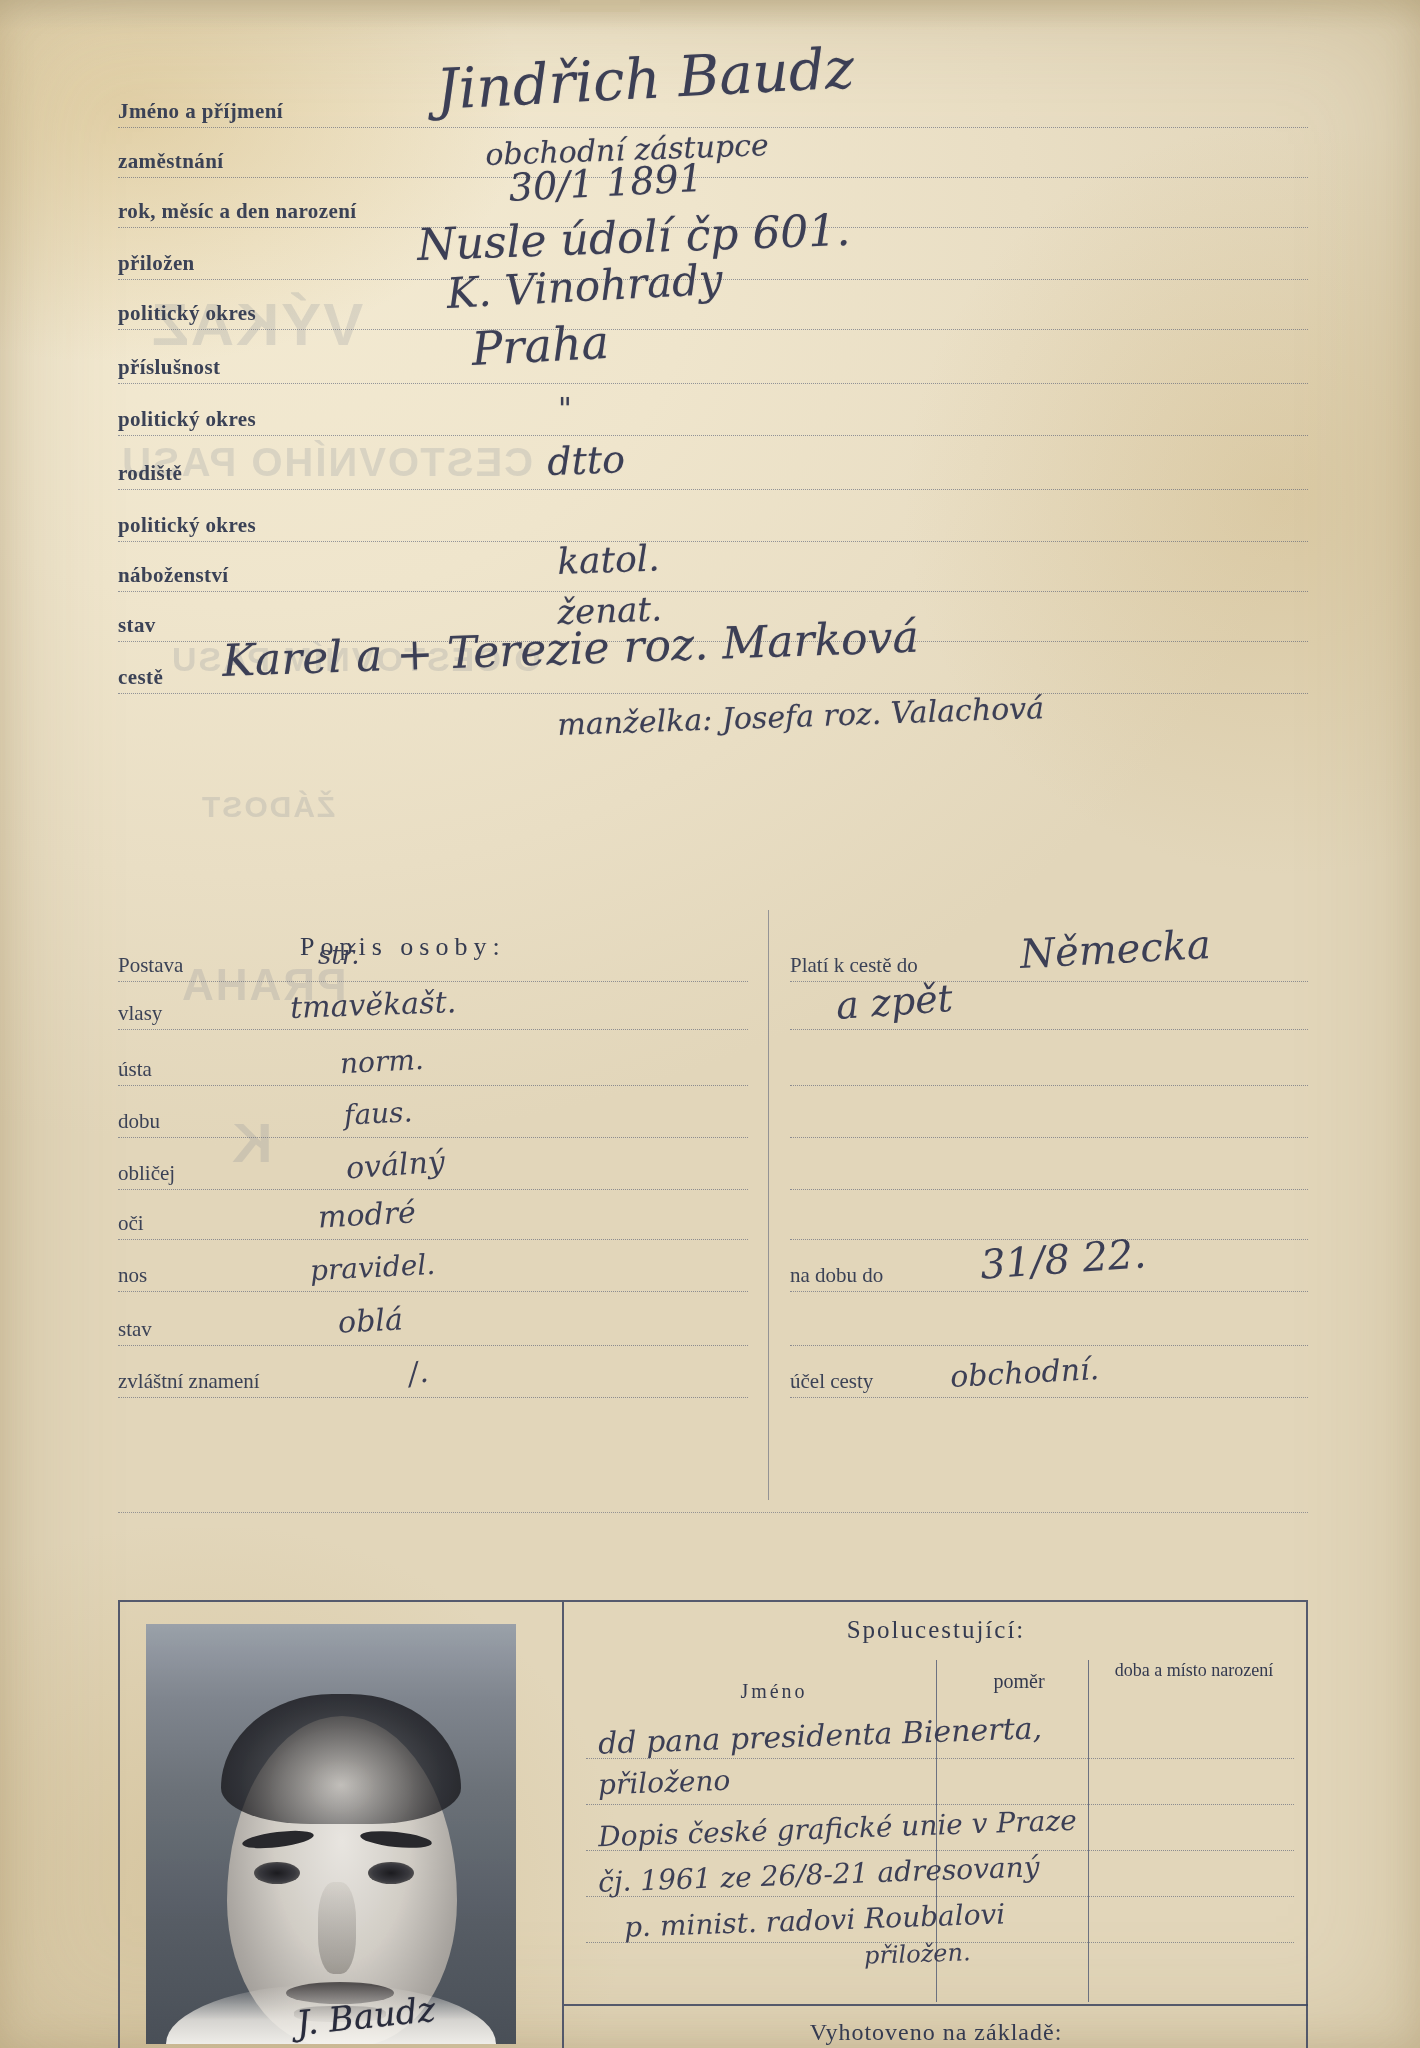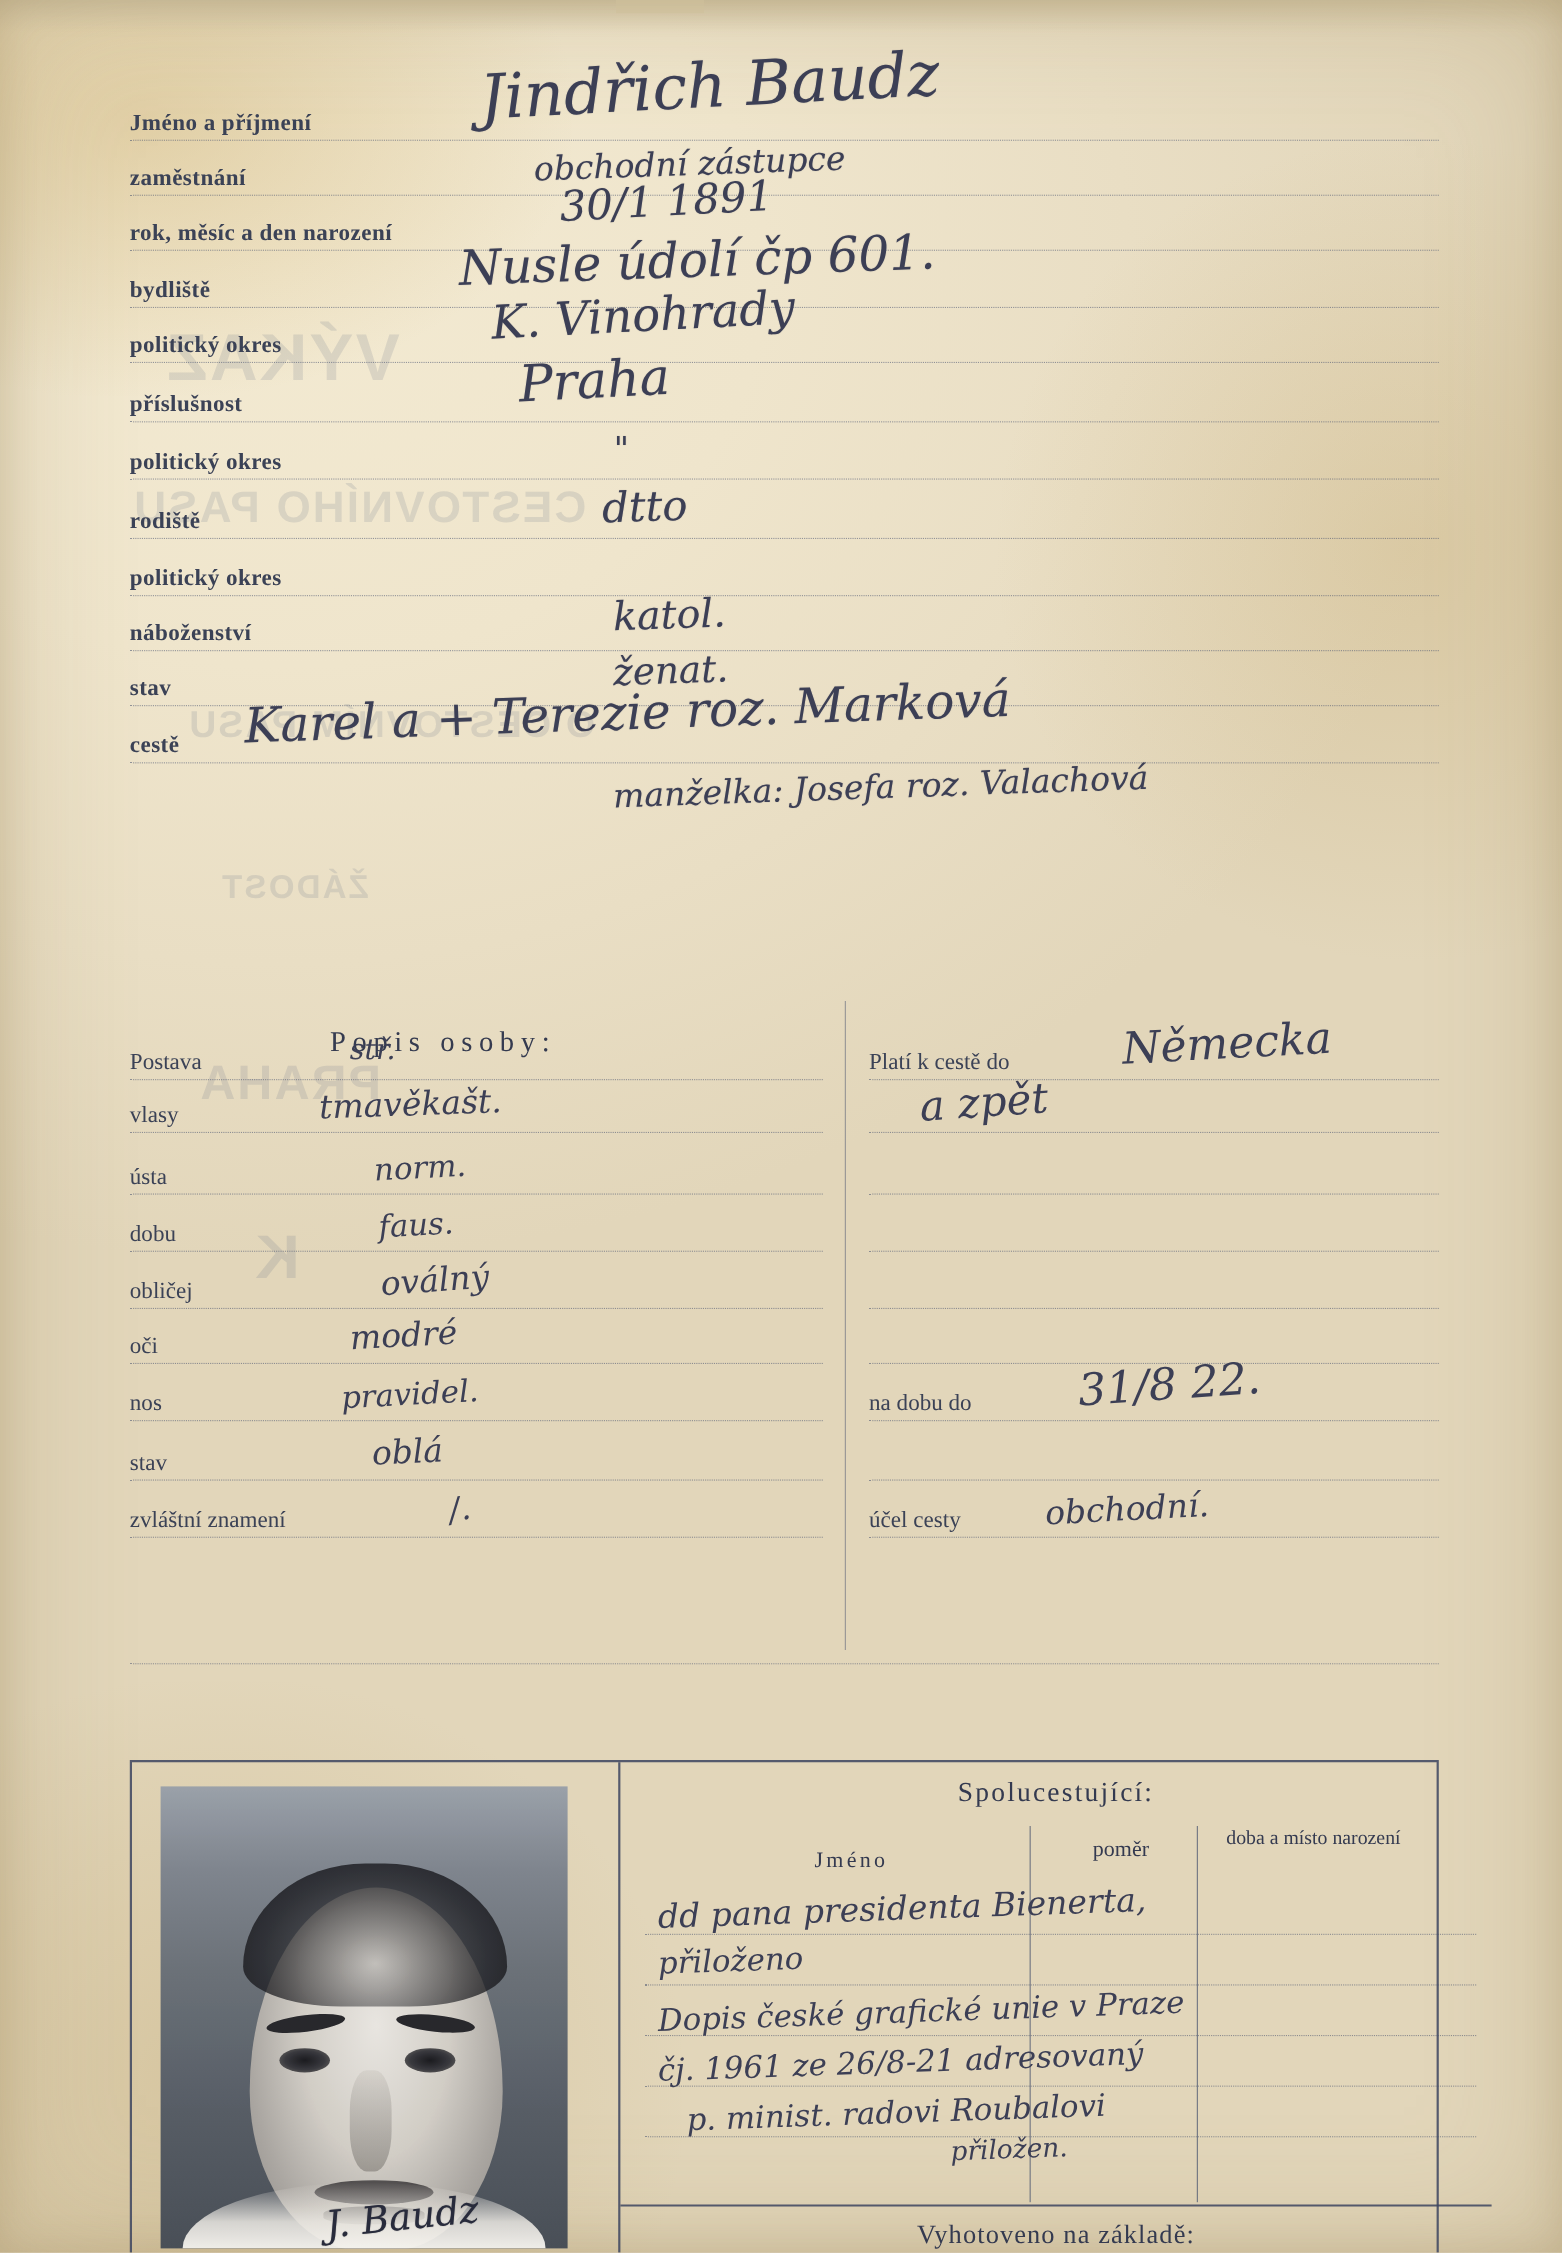--- a/index.html
+++ b/index.html
@@ -279,21 +279,20 @@
     transform: rotate(-6deg);
     text-shadow: 0 0 1px rgba(20,22,34,0.5);
   }
 
   .companions {
     position: absolute;
     left: 444px;
     top: 0;
     width: 744px;
     height: 446px;
-    padding-left: 48px;
   }
   .comp-title {
     position: absolute;
     left: 0; right: 0;
     top: 14px;
     text-align: center;
     font-size: 25px;
     letter-spacing: 2px;
     color: #343a50;
   }
@@ -390,21 +389,21 @@
     </div>
 
     <div class="row" style="top:170px">
       <div class="dots"></div>
       <div class="label">rok, měsíc a den narození</div>
       <div class="hand" style="left:392px; bottom:22px; font-size:38px; transform: rotate(-3deg);">30/1 1891</div>
     </div>
 
     <div class="row" style="top:222px">
       <div class="dots"></div>
-      <div class="label">bydliště</div>
+      <div class="label">přiložen</div>
       <div class="hand" style="left:300px; bottom:14px; font-size:44px; transform: rotate(-2deg);">Nusle údolí čp 601.</div>
     </div>
 
     <div class="row" style="top:272px">
       <div class="dots"></div>
       <div class="label">politický okres</div>
       <div class="hand" style="left:330px; bottom:16px; font-size:42px; transform: rotate(-3deg);">K. Vinohrady</div>
     </div>
 
     <div class="row" style="top:326px">

